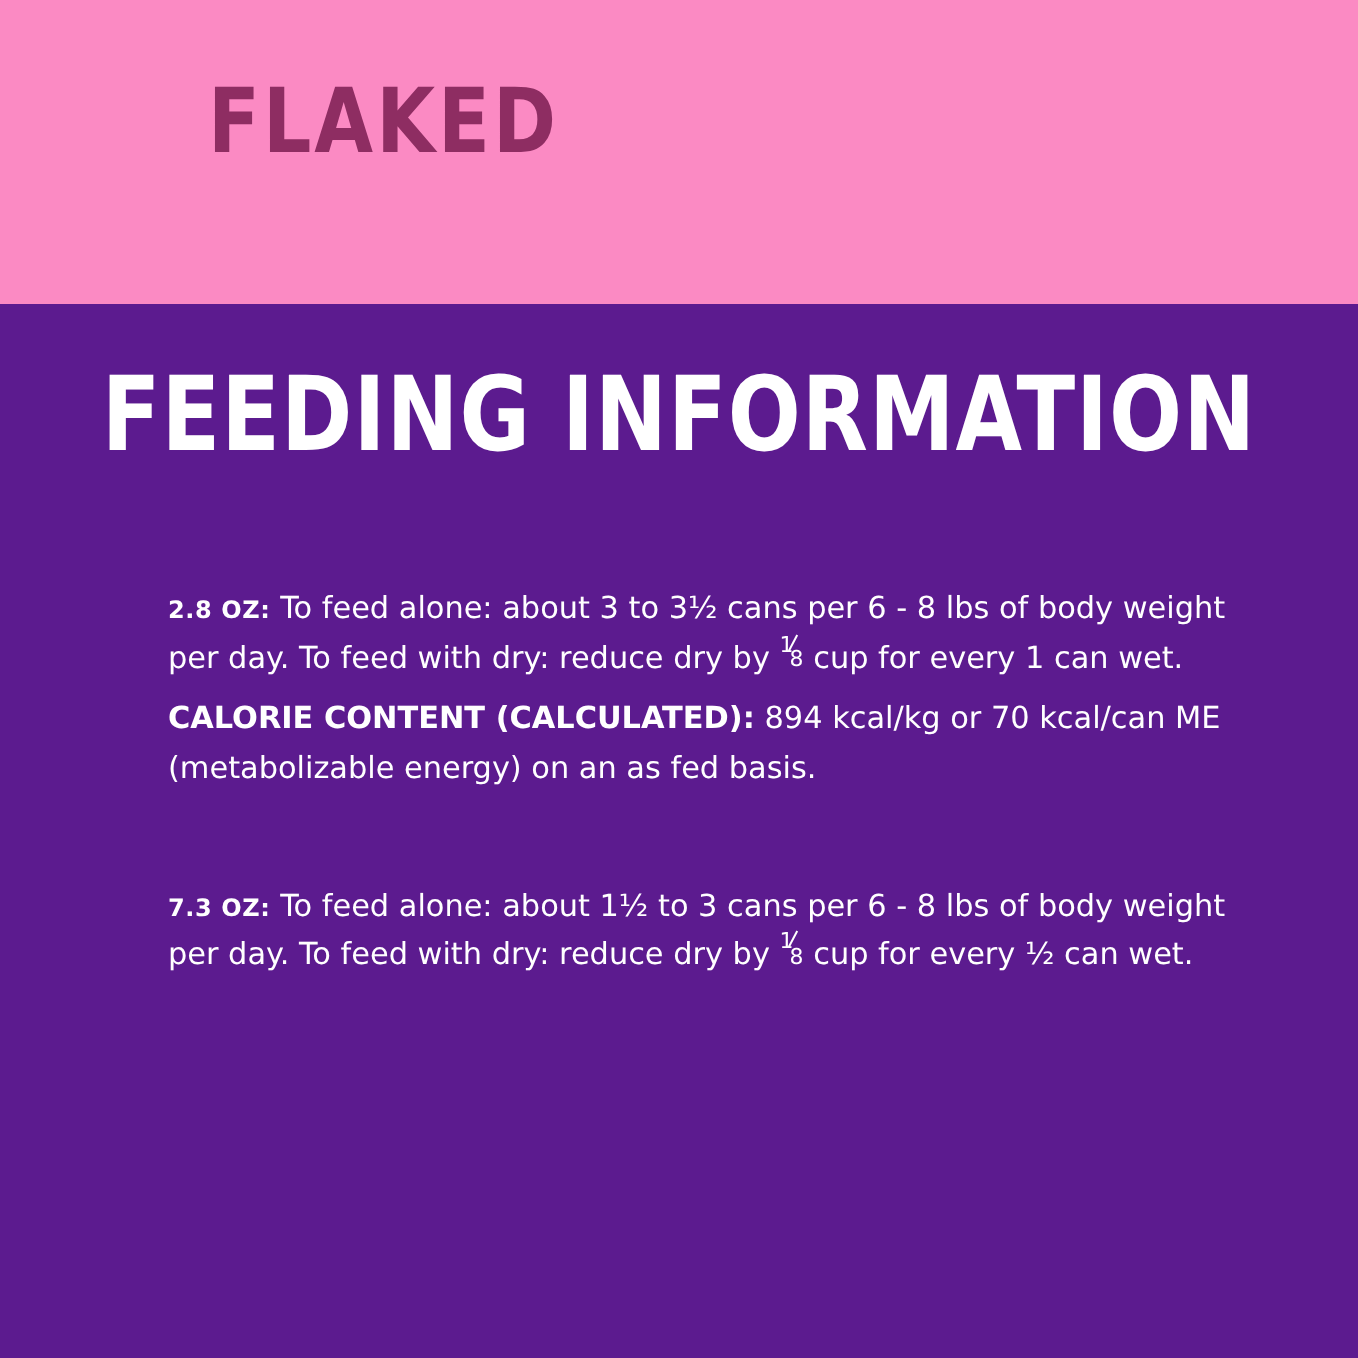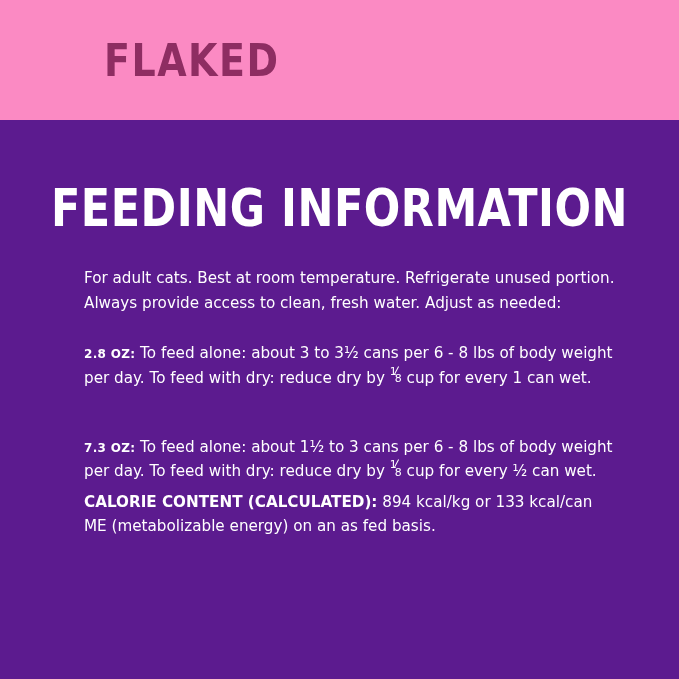--- a/index.html
+++ b/index.html
@@ -19,21 +19,21 @@
     height: 679px;
     background: #5c1b8f;
   }
 
   
   .header {
     position: absolute;
     left: 0;
     top: 0;
     width: 679px;
-    height: 120px;
+    height: 152px;
     background: #fb8ac3;
     box-sizing: border-box;
   }
   .header-inner {
     position: absolute;
     left: 104px;
     top: 38px;
     display: flex;
     align-items: flex-start;
   }
@@ -169,48 +169,47 @@
     <div class="header-inner">
       <div class="flaked">FLAKED</div>
     </div>
   </div>
 
   <div class="body-area">
     <div class="title">FEEDING INFORMATION</div>
 
     <div class="content">
 
-      <div class="intro">For adult cats. Best at room temperature. Refrigerate unused portion. Always provide access to clean, fresh water. Adjust as needed:</div>
 
       <div class="block">
         <div class="para">
           <span class="size-label">2.8 OZ:</span>
           <span>To feed alone: about 3 to 3½ cans per 6 - 8 lbs of body weight per day. To feed with dry: reduce dry by </span>
           <span class="frac">
             <span class="num">1</span>
             <span class="bar"></span>
             <span class="den">8</span>
           </span>
           <span> cup for every 1 can wet.</span>
         </div>
+        <div class="calorie">
+          <span class="lead">CALORIE CONTENT (CALCULATED):</span>
+          <span> 894 kcal/kg or 70 kcal/can ME (metabolizable energy) on an as fed basis.</span>
+        </div>
       </div>
 
       <div class="block second">
         <div class="para">
           <span class="size-label">7.3 OZ:</span>
           <span>To feed alone: about 1½ to 3 cans per 6 - 8 lbs of body weight per day. To feed with dry: reduce dry by </span>
           <span class="frac">
             <span class="num">1</span>
             <span class="bar"></span>
             <span class="den">8</span>
           </span>
           <span> cup for every ½ can wet.</span>
         </div>
-        <div class="calorie">
-          <span class="lead">CALORIE CONTENT (CALCULATED):</span>
-          <span> 894 kcal/kg or 133 kcal/can ME (metabolizable energy) on an as fed basis.</span>
-        </div>
       </div>
 
     </div>
   </div>
 
 </div>
 
 </body></html>

